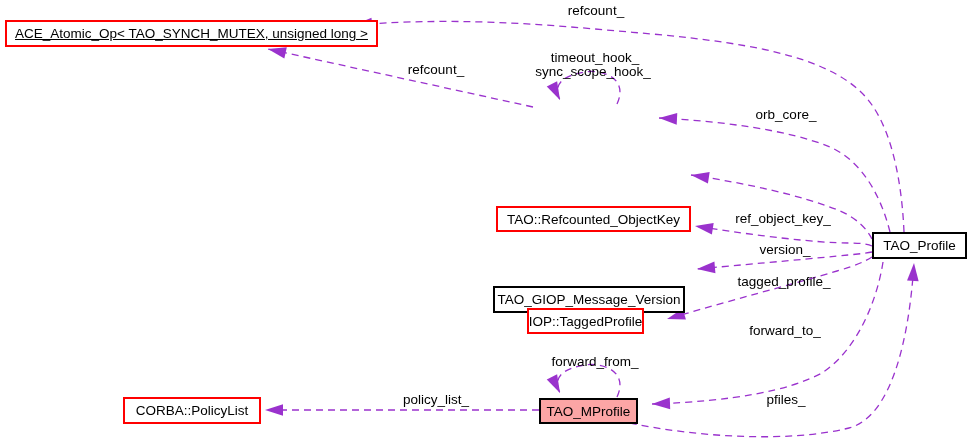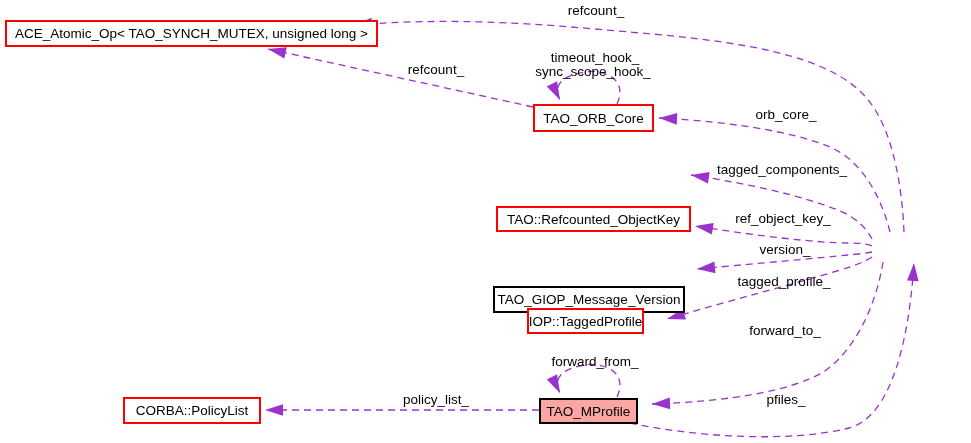--- a/index.html
+++ b/index.html
@@ -28,21 +28,21 @@
   }
   .node.red { border-color: #ff0000; }
   .node.current { background: #fca5a5; cursor: default; }
   .elabel {
     position: absolute;
     white-space: nowrap;
     transform: translateX(-50%);
     line-height: 14px;
   }
   
-  .n-ace  { left: 5px;   top: 20px;  width: 373px; height: 27px; }
+  .n-ace  { left: 5px;   top: 20px;  width: 373px; height: 27px; text-decoration: underline; }
   .n-orb  { left: 533px; top: 104px; width: 121px; height: 28px; }
   .n-tc   { left: 501px; top: 156px; width: 185px; height: 26px; }
   .n-rok  { left: 496px; top: 206px; width: 195px; height: 26px; }
   .n-giop { left: 493px; top: 257px; width: 192px; height: 27px; margin-top: 29px; }
   .n-iop  { left: 527px; top: 308px; width: 117px; height: 26px; }
   .n-mp   { left: 539px; top: 398px; width: 99px;  height: 26px; }
   .n-pl   { left: 123px; top: 397px; width: 138px; height: 27px; }
   .n-tp   { left: 872px; top: 232px; width: 95px;  height: 27px; }
   
   .l-refcount-top { left: 596px; top: 4px; }
@@ -80,33 +80,32 @@
       <path d="M 872 252 C 867 253, 859 254, 848 255 C 818 258, 763 263, 697 269" marker-end="url(#arrowP)"></path>
       <path d="M 872 257 C 866 261, 855 266, 837 271 C 793 284, 729 301, 667 319" marker-end="url(#arrowP)"></path>
       <path d="M 883 262 C 877 301, 857 350, 822 373 C 788 391, 734 401, 652 404" marker-end="url(#arrowP)"></path>
       <path d="M 617 397 C 629 371, 602 362, 585 365 C 564 368, 552 377, 560 393" marker-end="url(#arrowP)"></path>
       <path d="M 630 423 C 697 437, 788 443, 849 428 C 891 417, 909 341, 914 263" marker-end="url(#arrowP)"></path>
       <path d="M 539 410 L 265 410" marker-end="url(#arrowP)"></path>
     </g>
   </svg>
 
   <div class="node red n-ace">ACE_Atomic_Op&lt; TAO_SYNCH_MUTEX, unsigned long &gt;</div>
-  <div class="node red n-orb">TAO_ORB_Core</div>
   <div class="node red n-rok">TAO::Refcounted_ObjectKey</div>
   <div class="node n-giop">TAO_GIOP_Message_Version</div>
   <div class="node red n-iop">IOP::TaggedProfile</div>
   <div class="node current n-mp">TAO_MProfile</div>
   <div class="node red n-pl">CORBA::PolicyList</div>
+  <div class="node n-tp">TAO_Profile</div>
 
   <div class="elabel l-refcount-top">refcount_</div>
   <div class="elabel l-refcount-orb">refcount_</div>
   <div class="elabel l-timeout">timeout_hook_</div>
   <div class="elabel l-sync">sync_scope_hook_</div>
   <div class="elabel l-orb-core">orb_core_</div>
-  <div class="elabel l-tagged-components">tagged_components_</div>
   <div class="elabel l-ref-object-key">ref_object_key_</div>
   <div class="elabel l-version">version_</div>
   <div class="elabel l-tagged-profile">tagged_profile_</div>
   <div class="elabel l-forward-to">forward_to_</div>
   <div class="elabel l-forward-from">forward_from_</div>
   <div class="elabel l-pfiles">pfiles_</div>
   <div class="elabel l-policy-list">policy_list_</div>
 
 </div>
 

